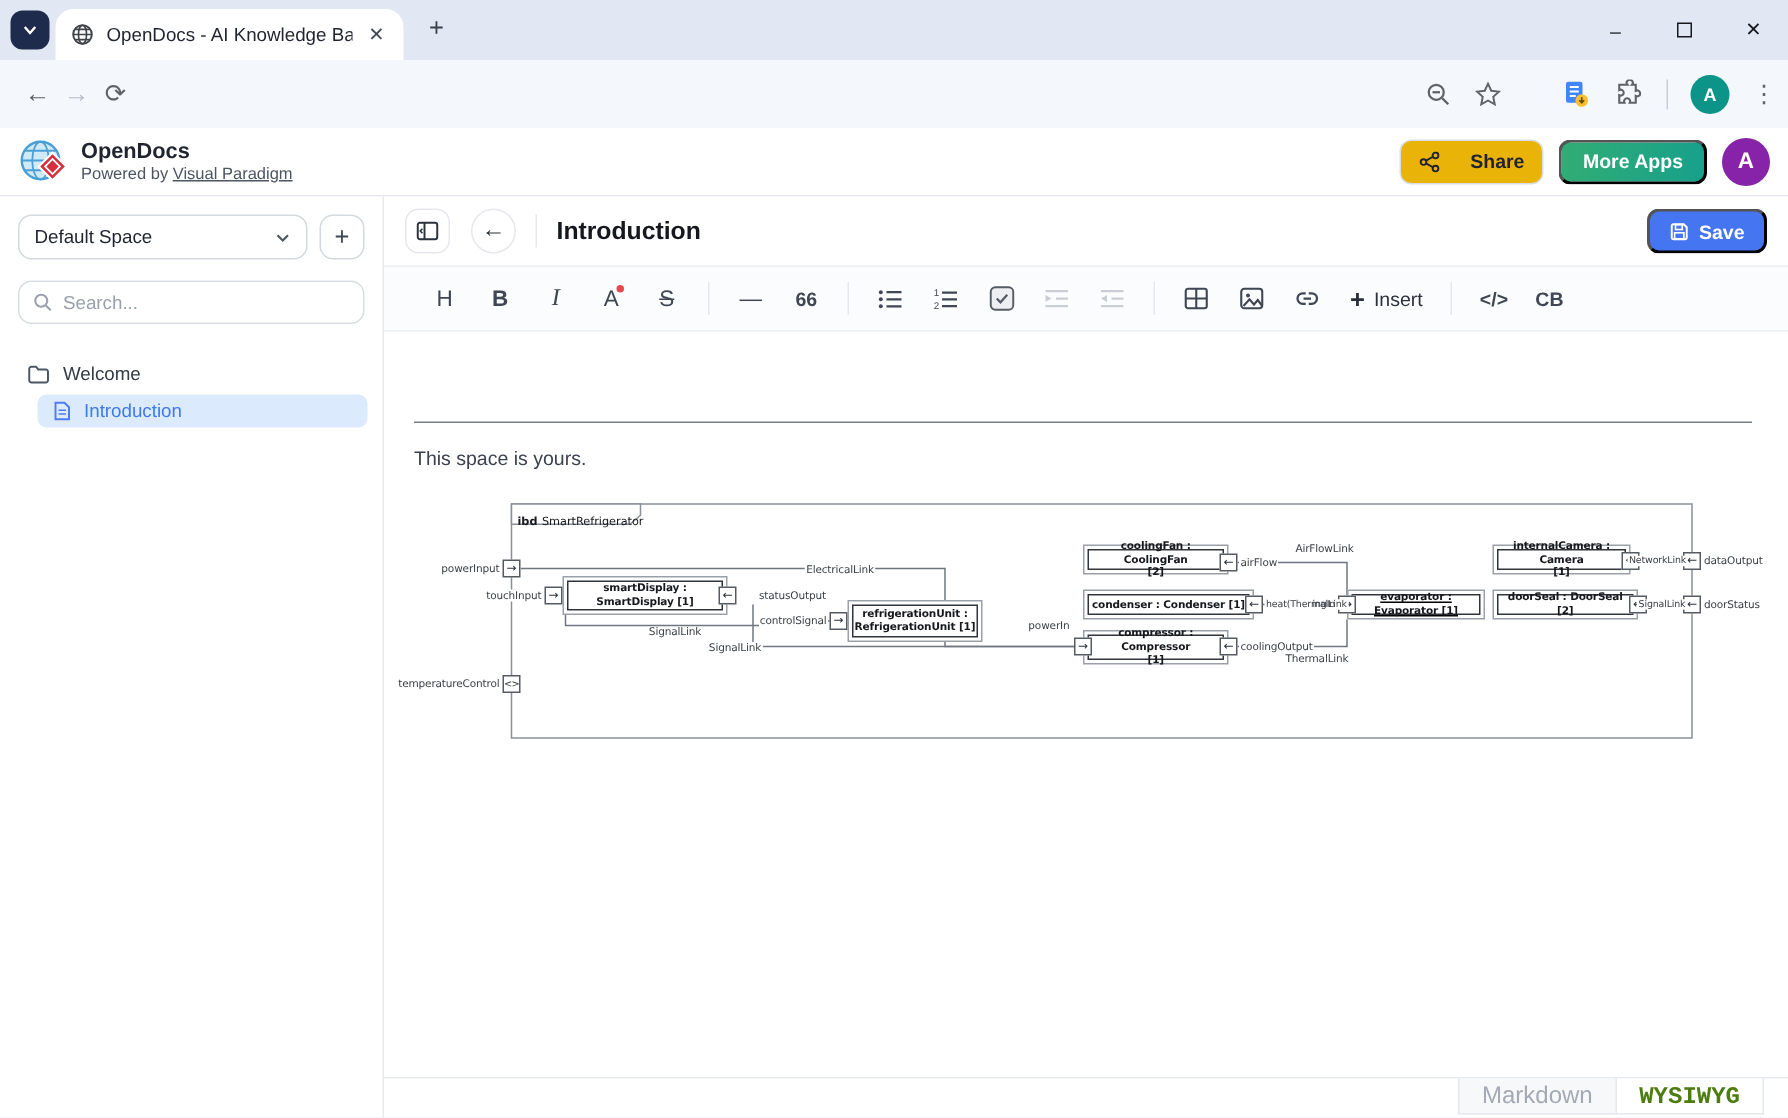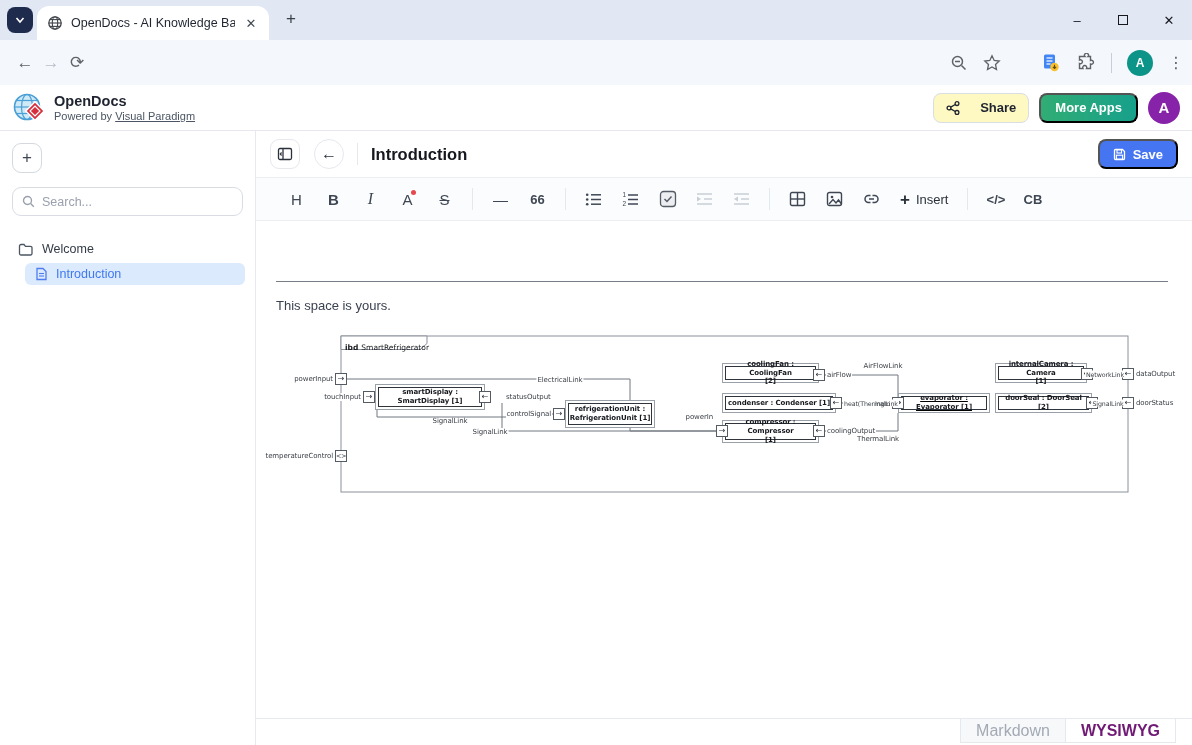--- a/index.html
+++ b/index.html
@@ -26,21 +26,21 @@
   .sep-v { width:1px; height:20px; background:#c8cdd8; }
   .b-avatar { width:26px; height:26px; border-radius:50%; background:#0d9488; color:#fff; font-size:12px; font-weight:700; display:flex; align-items:center; justify-content:center; }
 
   
   .appheader { position:absolute; left:0; top:85px; width:100%; height:46px; background:#fff; border-bottom:1px solid #e6e8ee; display:flex; align-items:center; padding:0 12px; }
   .brand-text { margin-left:8px; }
   .brand-name { font-size:14.5px; font-weight:700; color:#1f2430; line-height:1.15; }
   .brand-sub { font-size:11px; color:#4b5563; }
   .brand-sub a { color:#4b5563; text-decoration:underline; }
   .hdr-right { margin-left:auto; display:flex; align-items:center; gap:10px; }
-  .share-btn { height:30px; border:1px solid #d9dde4; border-radius:8px; background:#fef9c3; display:flex; align-items:center; gap:20px; padding:0 12px; font-size:13px; font-weight:600; color:#1f2430; }
+  .share-btn { height:30px; border:1px solid #d9dde4; border-radius:8px; background:#eab308; display:flex; align-items:center; gap:20px; padding:0 12px; font-size:13px; font-weight:600; color:#1f2430; }
   .moreapps-btn { height:30px; border-radius:8px; background:linear-gradient(90deg,#31ad74,#17a08b); color:#fff; font-size:13px; font-weight:700; display:flex; align-items:center; padding:0 14px; }
   .p-avatar { width:32px; height:32px; border-radius:50%; background:#8623a8; color:#fff; font-size:15px; font-weight:700; display:flex; align-items:center; justify-content:center; }
 
   
   .sidebar { position:absolute; left:0; top:131px; width:256px; height:614px; background:#fff; border-right:1px solid #e7e9ee; padding:12px; }
   .space-row { display:flex; gap:8px; }
   .space-select { flex:1; height:30px; border:1px solid #d4d9e0; border-radius:9px; display:flex; align-items:center; justify-content:space-between; padding:0 10px; font-size:12.5px; color:#1f2430; background:#fff; }
   .plus-btn { width:30px; height:30px; border:1px solid #d4d9e0; border-radius:9px; background:#fff; font-size:17px; color:#3f4754; display:flex; align-items:center; justify-content:center; }
   .search-box { margin-top:14px; height:29px; border:1px solid #d9dde3; border-radius:9px; display:flex; align-items:center; gap:7px; padding:0 9px; background:#fff; }
   .search-ph { font-size:12.5px; color:#9aa1ad; }
@@ -70,21 +70,21 @@
   .codetxt { font-size:13px; font-weight:600; }
 
   .doccontent { position:relative; height:497px; }
   .doc-h1 { position:absolute; left:20px; top:16px; font-size:25px; font-weight:700; color:#1b1f27; }
   .doc-hr { position:absolute; left:20px; top:60px; width:892px; border-top:1.6px solid #767d87; }
   .doc-p { position:absolute; left:20px; top:77px; font-size:13px; color:#3a4150; }
 
   .docfooter { height:27px; border-top:1px solid #e6e9ed; display:flex; justify-content:flex-end; padding-right:16px; }
   .ftab { height:24px; display:flex; align-items:center; padding:0 15px; font-size:16px; border:1px solid #e5e8ec; border-top:none; }
   .ftab.inactive { background:#f7f8f9; color:#a3aab5; }
-  .ftab.active { background:#fff; color:#701a75; font-weight:600; border-left:none; }
+  .ftab.active { background:#fff; color:#4d7c0f; font-weight:600; border-left:none;font-family:Liberation Mono, monospace; }
 
   
   #diagram { position:absolute; left:21px; top:112px; width:910px; height:170px; font-family:"DejaVu Sans",sans-serif; }
   #diagram svg { position:absolute; left:0; top:0; z-index:0; }
   .blk { position:absolute; background:#fff; border:1px solid #9aa0a8; padding:2px; z-index:1; }
   .blk-in { width:100%; height:100%; border:1px solid #30343b; display:flex; flex-direction:column; justify-content:center; text-align:center; font-weight:700; font-size:7px; line-height:1.25; color:#16181d; letter-spacing:-0.1px; }
   .port { position:absolute; width:12px; height:12px; background:#fff; border:1px solid #555b63; display:flex; align-items:center; justify-content:center; font-size:8px; color:#2b313b; z-index:2; line-height:1; }
   .port.small { font-size:6.5px; letter-spacing:-0.5px; }
   .dlbl { position:absolute; font-size:7px; color:#3a3f45; white-space:nowrap; z-index:3; transform:translateY(-50%); letter-spacing:-0.1px; }
   .dlbl.center { transform:translate(-50%,-50%); }
@@ -185,20 +185,26 @@
       </button>
       <button class="moreapps-btn">
           <span>More Apps</span>
         </button>
       <span class="p-avatar">A</span>
     </div>
   </div>
 
   <div class="sidebar">
     <div class="space-row">
+      <div class="space-select">
+        <span>Default Space</span>
+        <svg class="ic" width="11" height="11" viewBox="0 0 11 11">
+            <polyline points="2,3.8 5.5,7.4 9,3.8" fill="none" stroke="#4b5563" stroke-width="1.4"></polyline>
+          </svg>
+      </div>
       <button class="plus-btn">+</button>
     </div>
     <div class="search-box">
       <svg class="ic" width="13" height="13" viewBox="0 0 13 13">
         <circle cx="5.5" cy="5.5" r="4" fill="none" stroke="#9aa1ad" stroke-width="1.4"></circle>
         <line x1="8.6" y1="8.6" x2="11.8" y2="11.8" stroke="#9aa1ad" stroke-width="1.4"></line>
       </svg>
       <span class="search-ph">Search...</span>
     </div>
     <div class="tree">

